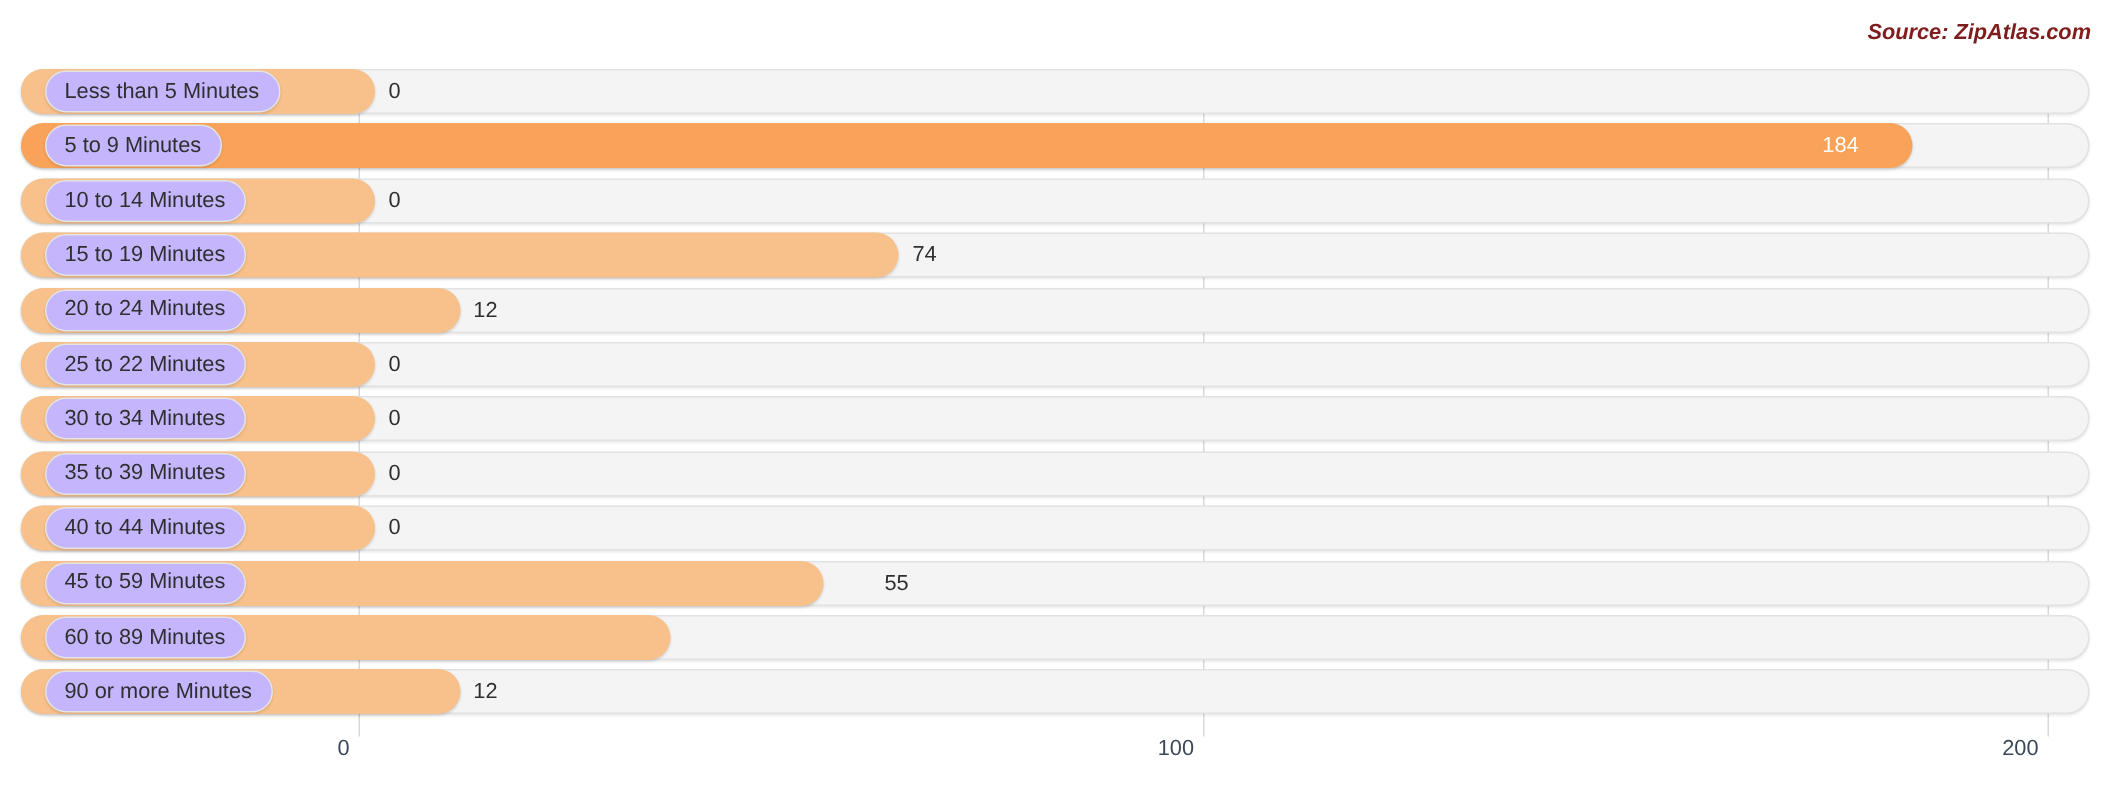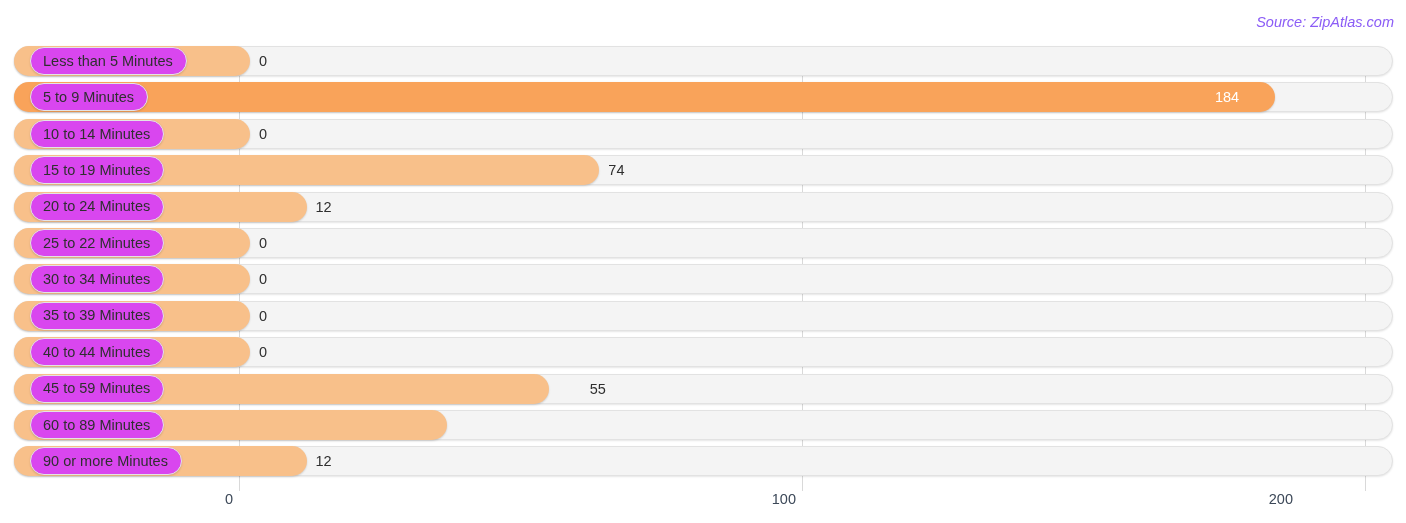--- a/index.html
+++ b/index.html
@@ -31,22 +31,23 @@
     color: #3c4858;
     font-weight: 400;
     white-space: nowrap;
   }
   .chart-source {
     position: absolute;
     right: 12px;
     top: 14px;
     font-size: 14.5px;
     font-style: italic;
-    color: #8b5cf6;
-    white-space: nowrap;
+    color: #7f1d1d;
+    white-space: nowrap;
+    font-weight: bold;
   }
 
   
   .plot {
     position: absolute;
     left: 0;
     top: 46px;
     width: 1406px;
     height: 437px;
   }
@@ -104,21 +105,21 @@
     background: #f9a35a;
   }
 
   
   .label-pill {
     position: absolute;
     left: 30px;
     top: 1px;
     height: 28px;
     border-radius: 14px;
-    background: #d946ef;
+    background: #c4b5fd;
     border: 1px solid #e4e4e4;
     box-sizing: border-box;
     display: flex;
     align-items: center;
     padding: 0 13px 0 12px;
     box-shadow: 0 1px 2px rgba(0,0,0,.13);
     white-space: nowrap;
   }
   .label-pill span {
     font-size: 14.5px;
@@ -275,14 +276,14 @@
           <span>90 or more Minutes</span>
         </div>
         <div class="value-out" style="left: 315.56px;">12</div>
       </div>
     </div>
 </div>
 
 <div class="axis">
     <div class="tick-label" style="left: 233px;">0</div>
     <div class="tick-label" style="left: 796px;">100</div>
-    <div class="tick-label" style="left: 1293px;">200</div>
+    <div class="tick-label" style="left: 1359px;">200</div>
   </div>
 
 </body></html>

